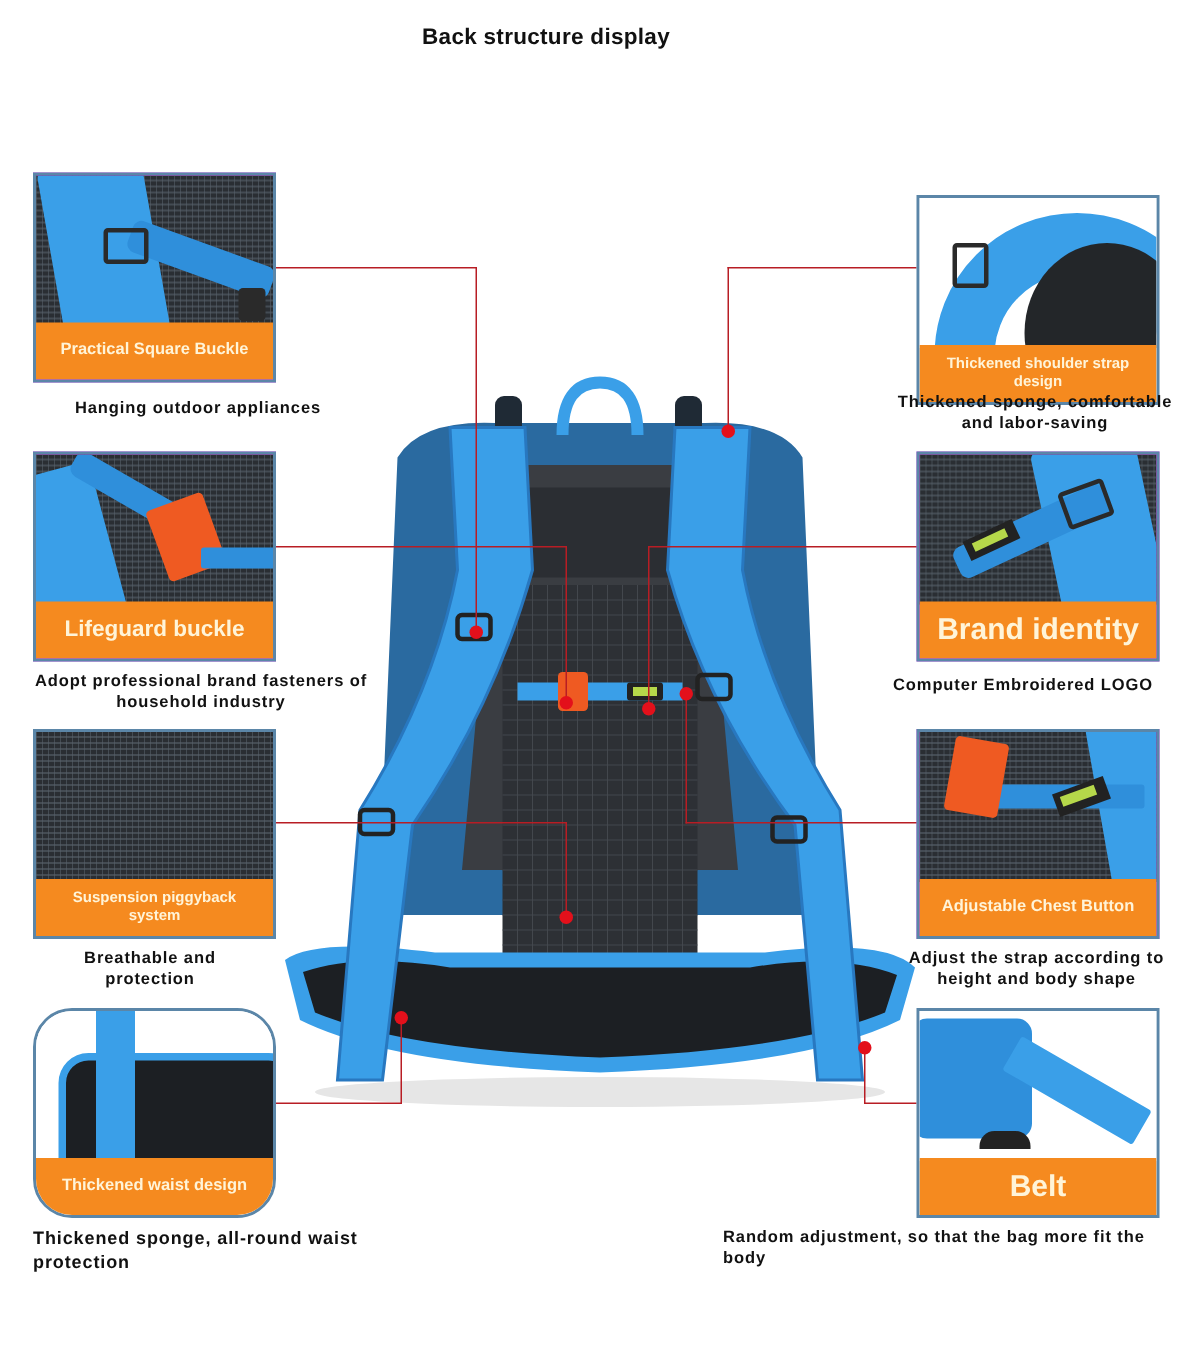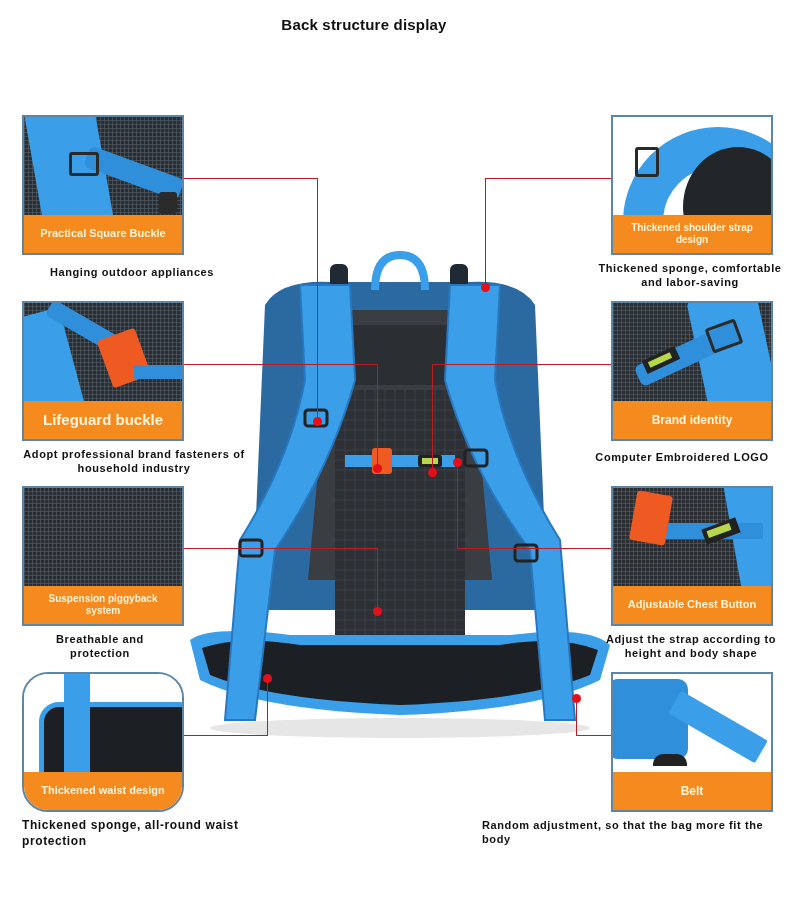--- a/index.html
+++ b/index.html
@@ -18,21 +18,21 @@
     .card .photo { position: absolute; left: 0; top: 0; right: 0; height: 100px; overflow: hidden; }
     .card .band {
       position: absolute; left: 0; right: 0; bottom: 0; height: 38px;
       background: #f58a1f; color: #fff4d8; font-weight: bold; text-align: center;
       display: flex; align-items: center; justify-content: center; line-height: 1.2;
       padding: 0 6px;
     }
     .band.sm { font-size: 10px; }
     .band.md { font-size: 11px; }
     .band.lg { font-size: 15px; }
-    .band.xl { font-size: 12px; }
+    .band.xl { font-size: 20px; }
 
     .caption {
       position: absolute; font-weight: bold; font-size: 11px; letter-spacing: 0.6px;
       line-height: 1.3; text-align: center; color: #111;
     }
     .caption.big { font-size: 12px; text-align: left; }
 
     
     .mesh {
       background-color: #2a2e33;
@@ -130,21 +130,21 @@
   <div class="photo mesh">
     <div class="strap light" style="left:10px; top:-10px; width:70px; height:120px; transform:rotate(-10deg);"></div>
     <div class="strap" style="left:60px; top:45px; width:100px; height:22px; transform:rotate(20deg);"></div>
     <div class="buckle" style="left:45px; top:35px; width:30px; height:24px;"></div>
     <div class="orange-buckle" style="left:135px; top:75px; width:18px; height:22px; background:#2a2a2a;"></div>
   </div>
   <div class="band md">Practical Square Buckle</div>
 </div>
 <div class="caption" style="left:22px; top:265px; width:220px;">Hanging outdoor appliances</div>
 
-<div class="card" style="left:611px; top:115px; background:#ffffff;padding-left:48px;">
+<div class="card" style="left:611px; top:130px; background:#ffffff;padding-left:48px;">
   <div class="photo" style="background:#ffffff;">
     <div style="position:absolute; left:10px; top:10px; width:190px; height:190px; border-radius:50%; border:40px solid #3a9fe8;"></div>
     <div style="position:absolute; left:70px; top:30px; width:110px; height:120px; border-radius:50%; background:#232629;"></div>
     <div class="buckle" style="left:22px; top:30px; width:24px; height:30px;"></div>
   </div>
   <div class="band sm">Thickened shoulder strap design</div>
 </div>
 <div class="caption" style="left:590px; top:261px; width:200px;">Thickened sponge, comfortable and labor-saving</div>
 
 <div class="card" style="left:22px; top:301px;">

